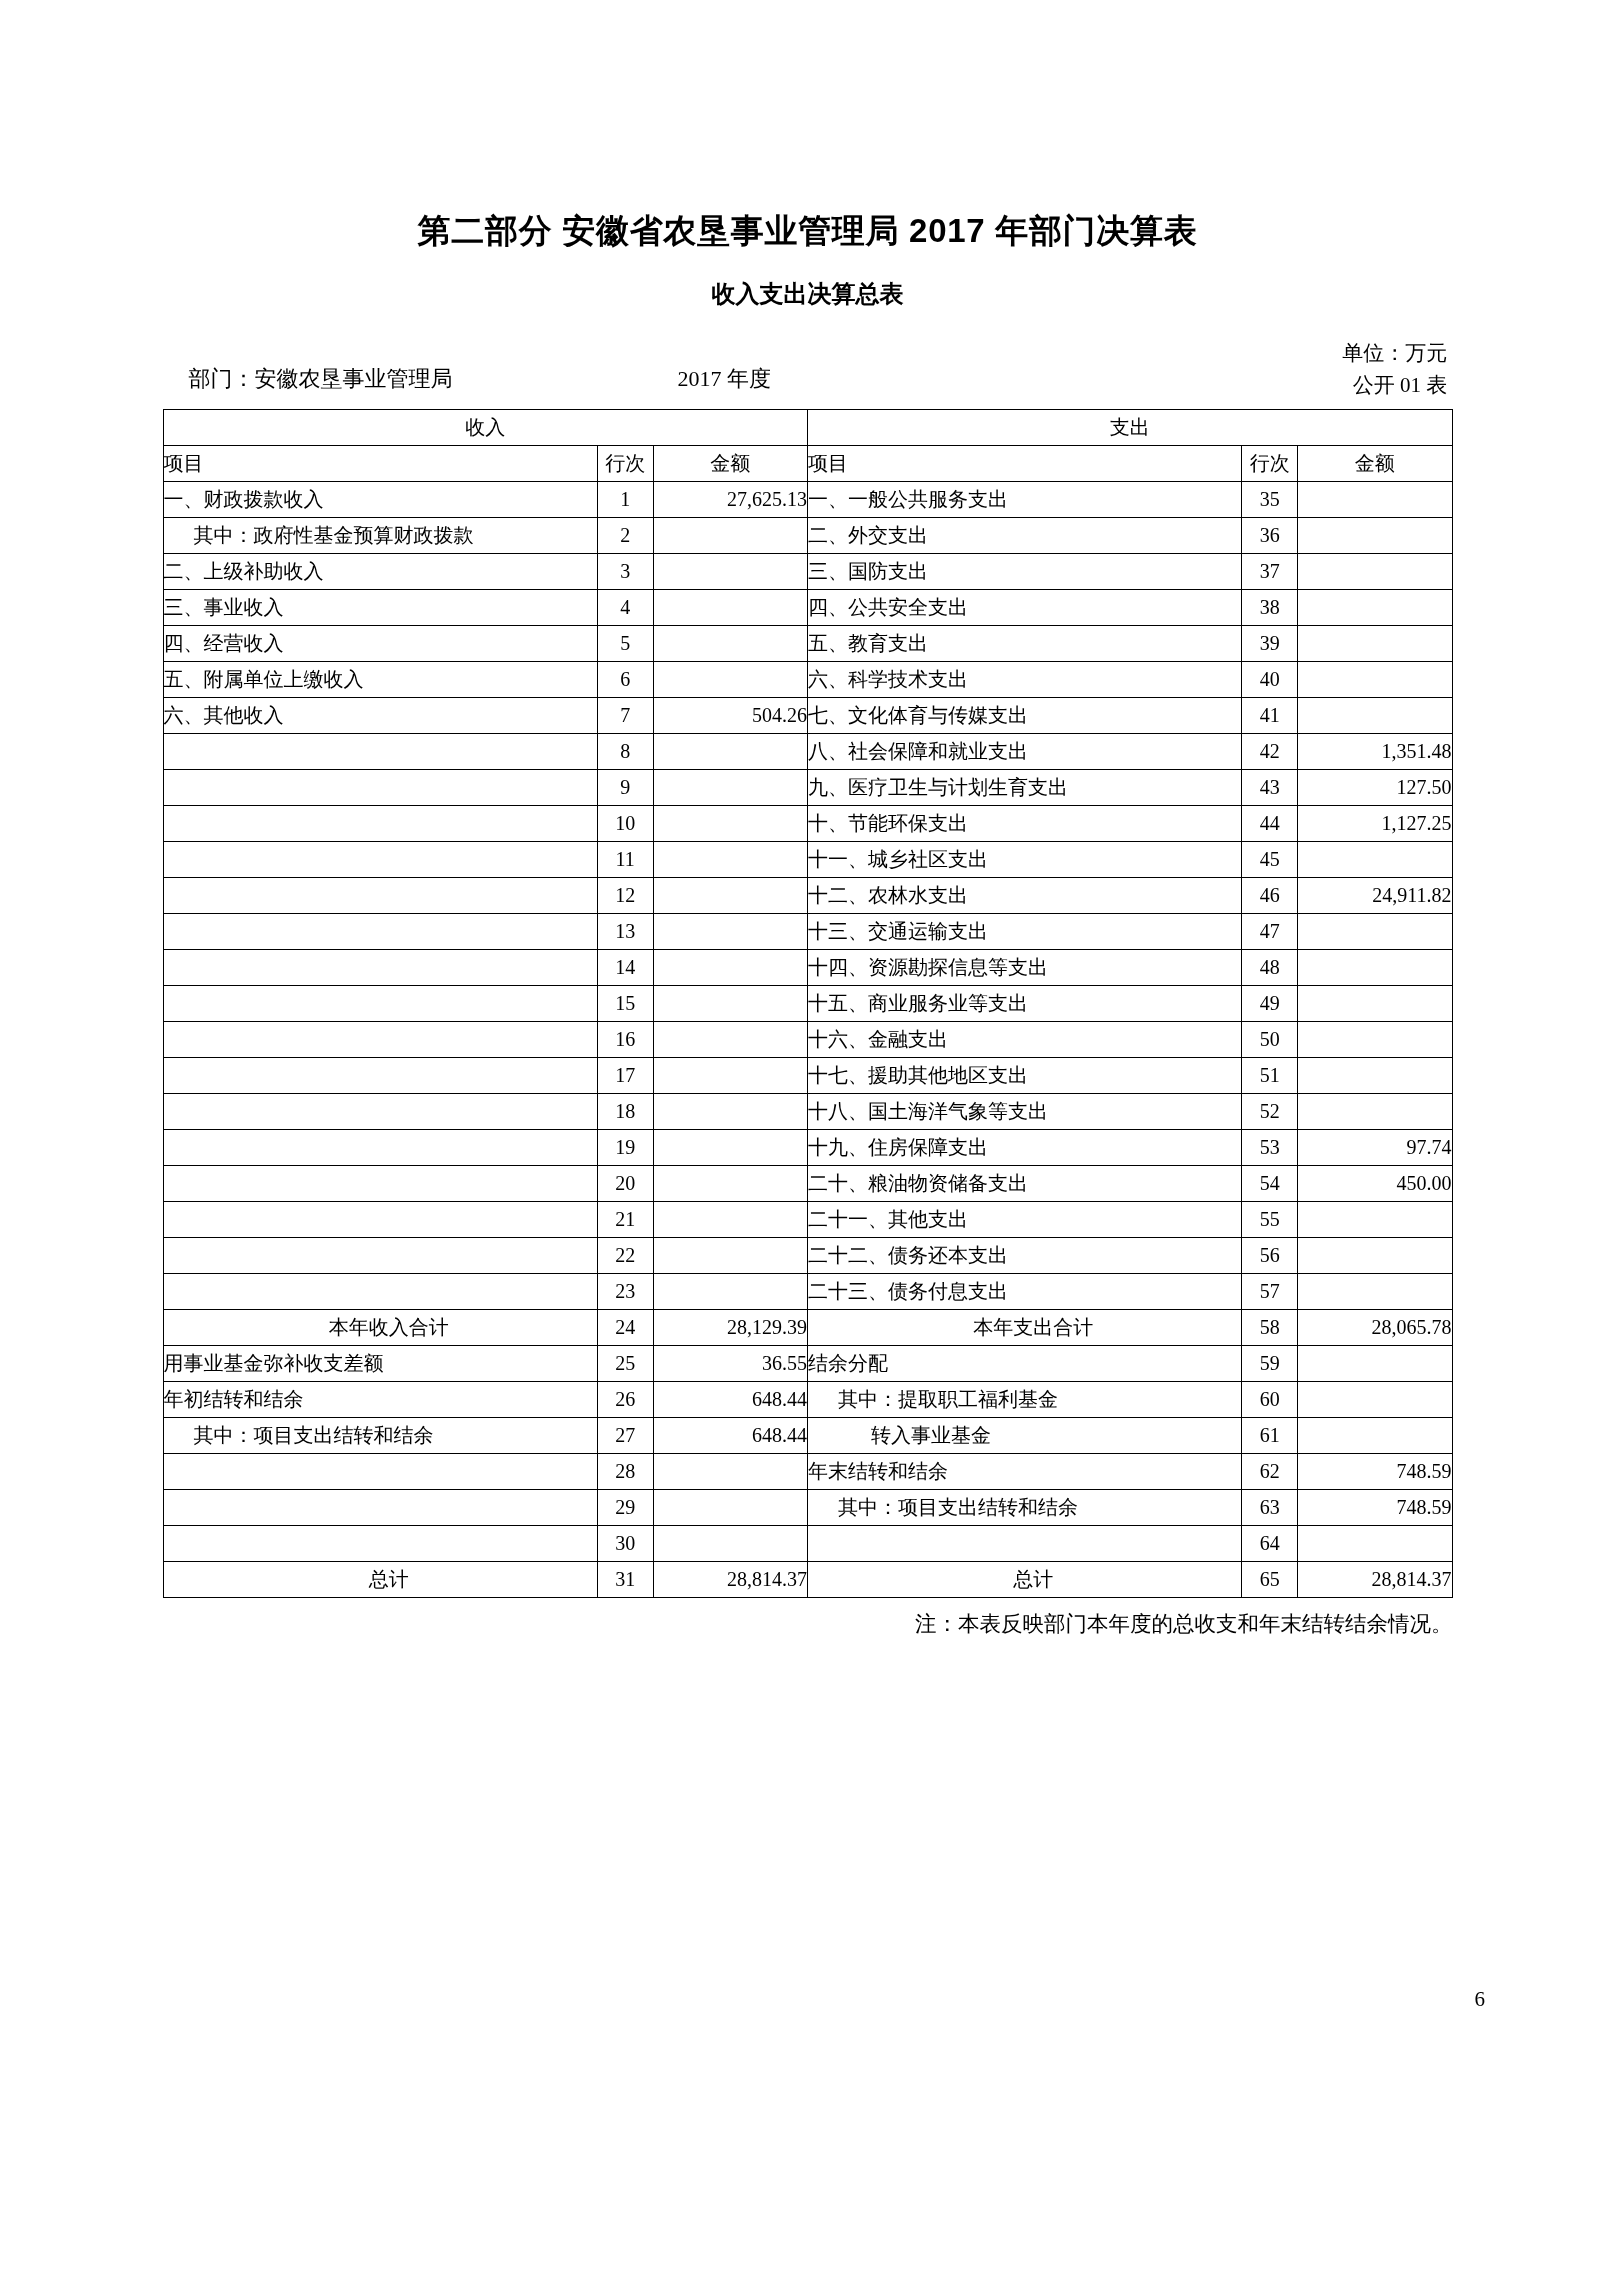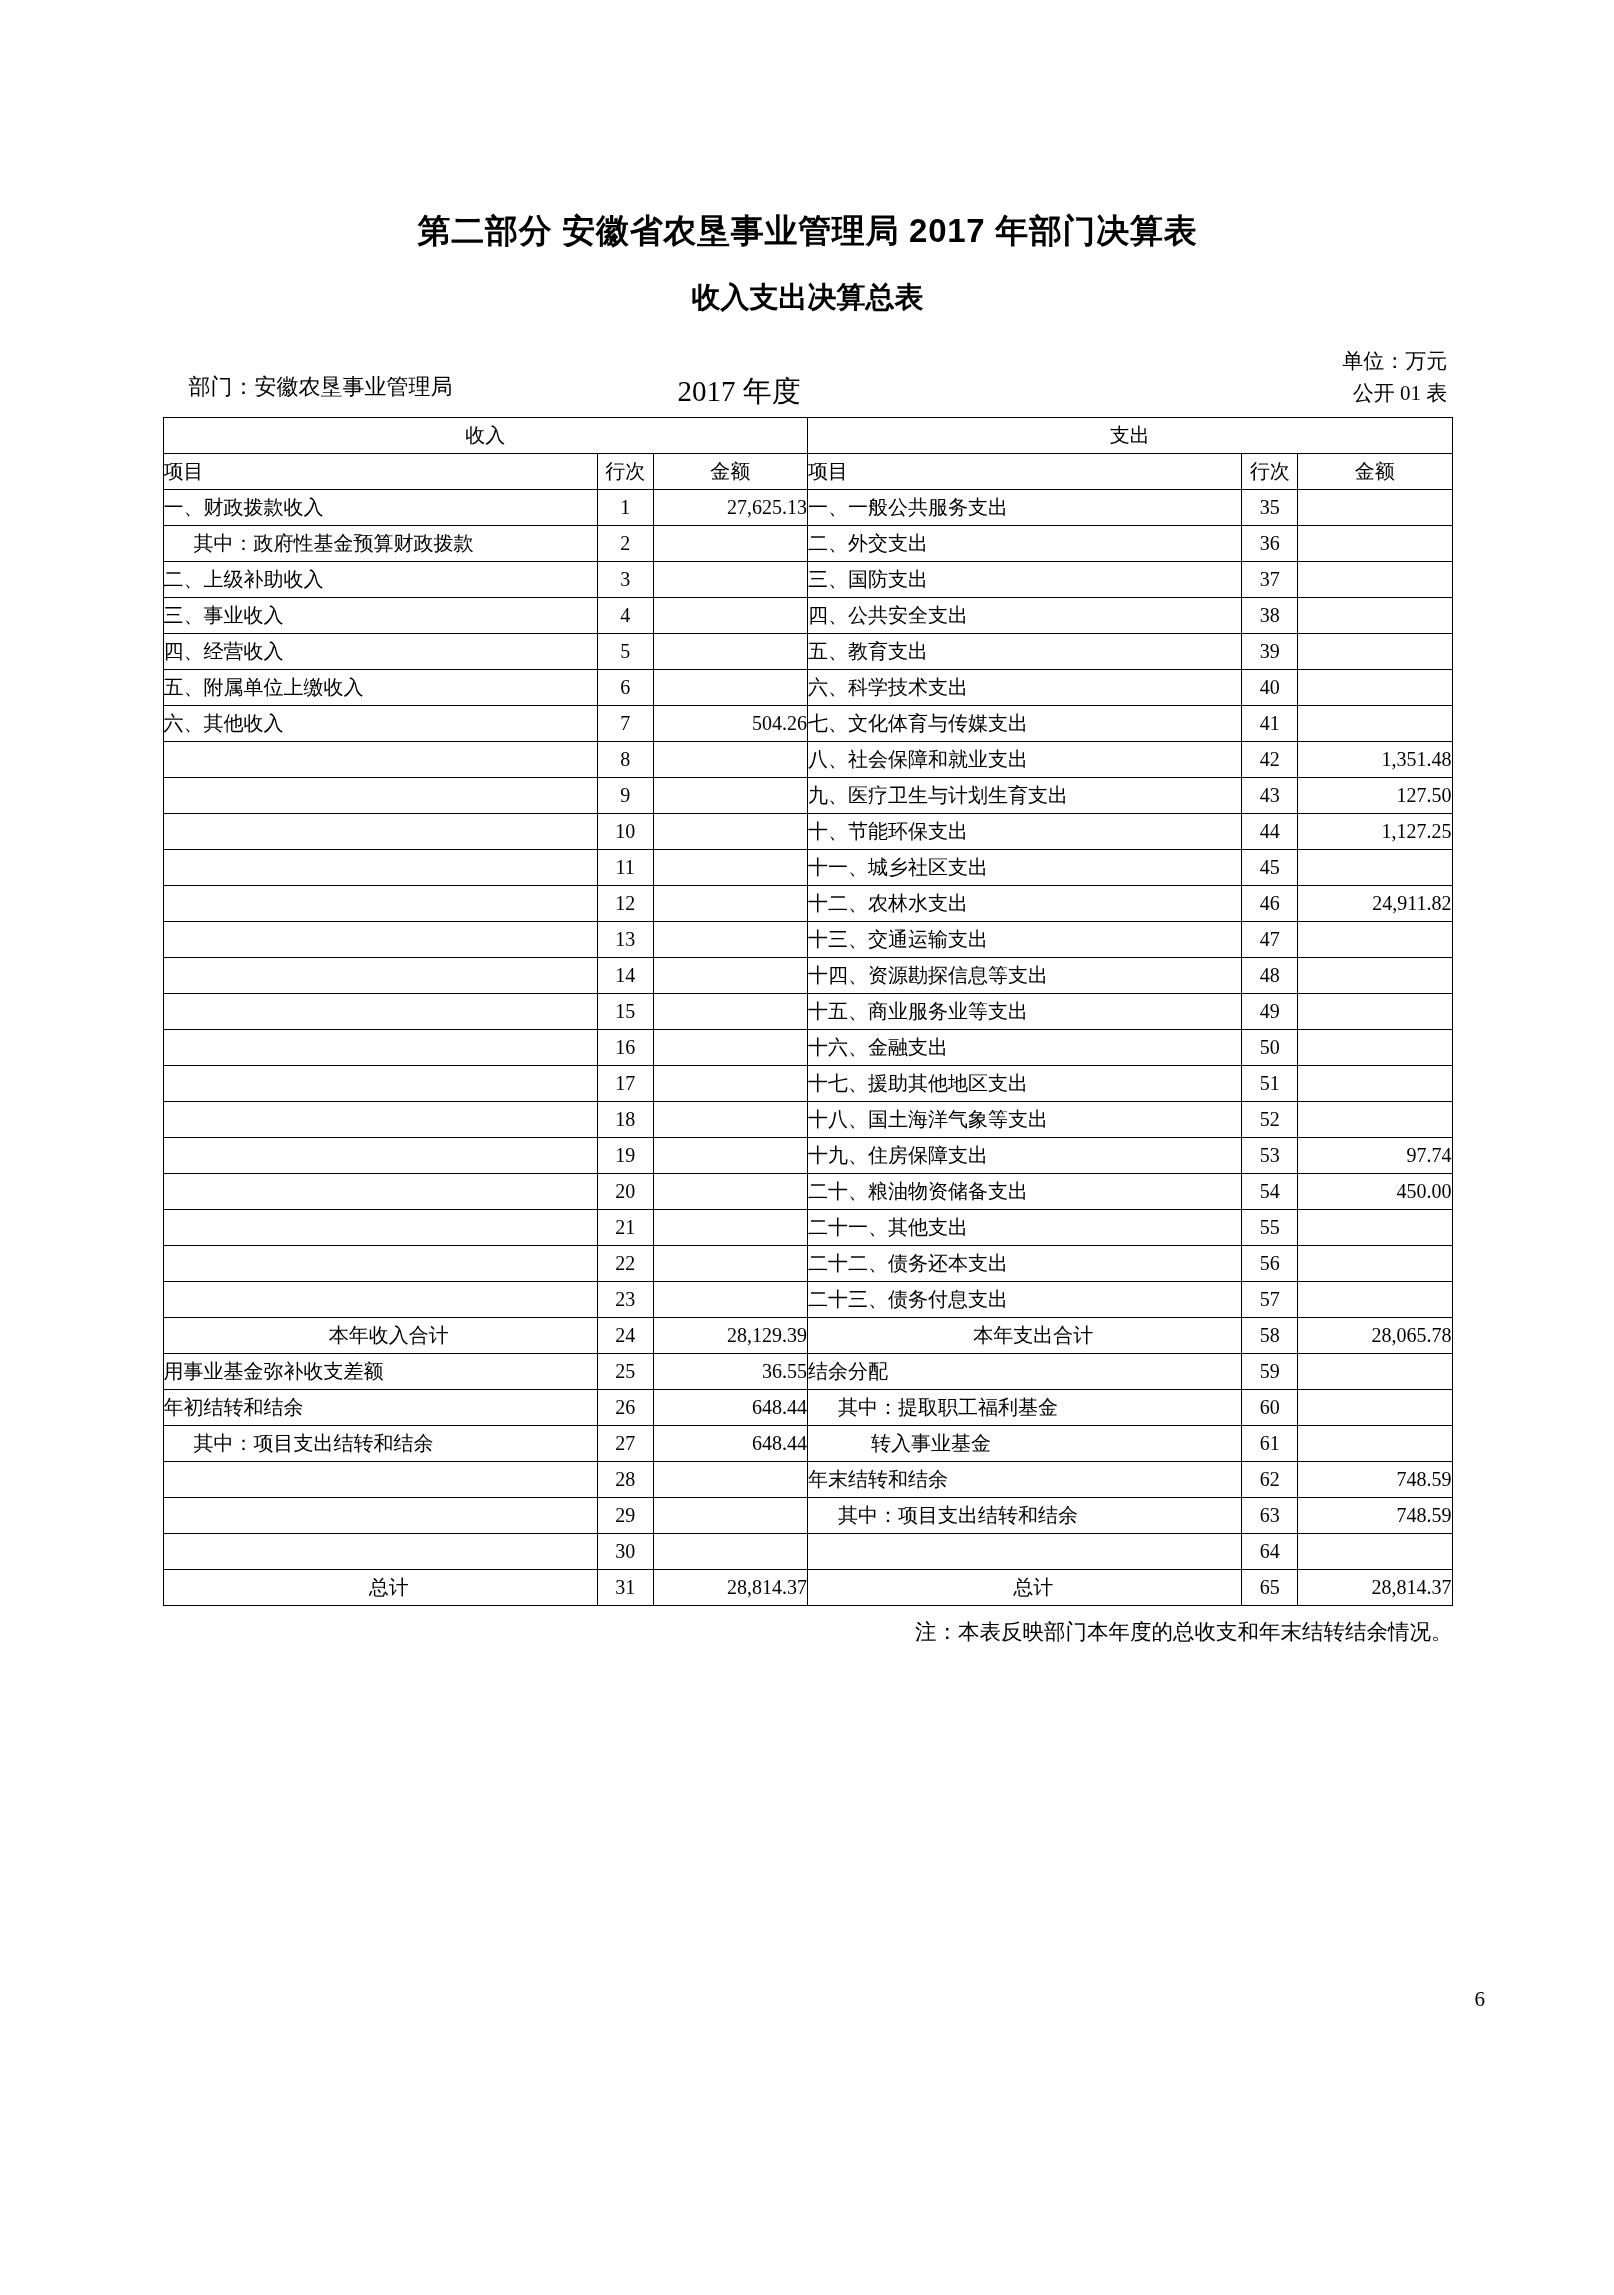--- a/index.html
+++ b/index.html
@@ -27,42 +27,42 @@
     font-family: "Liberation Sans", sans-serif;
     font-weight: bold;
     font-size: 33px;
     letter-spacing: 0.7px;
     margin-top: 209px;
   }
   .title-sub {
     text-align: center;
     font-family: "Liberation Sans", sans-serif;
     font-weight: bold;
-    font-size: 29px;
+    font-size: 24px;
     margin-top: 23.5px;
   }
   .meta-row {
     position: relative;
     width: 1290px;
     margin: 0 auto;
     margin-top: 36px;
     height: 60px;
     font-size: 22px;
   }
   .meta-dept {
     position: absolute;
     left: 26px;
     top: 18px;
     font-size: 22px;
   }
   .meta-year {
     position: absolute;
     left: 515px;
     top: 18px;
-    font-size: 29px;
+    font-size: 22px;
   }
   .meta-unit {
     position: absolute;
     right: 5.2px;
     top: -6.5px;
     font-size: 21px;
     text-align: right;
   }
   .meta-form {
     position: absolute;

